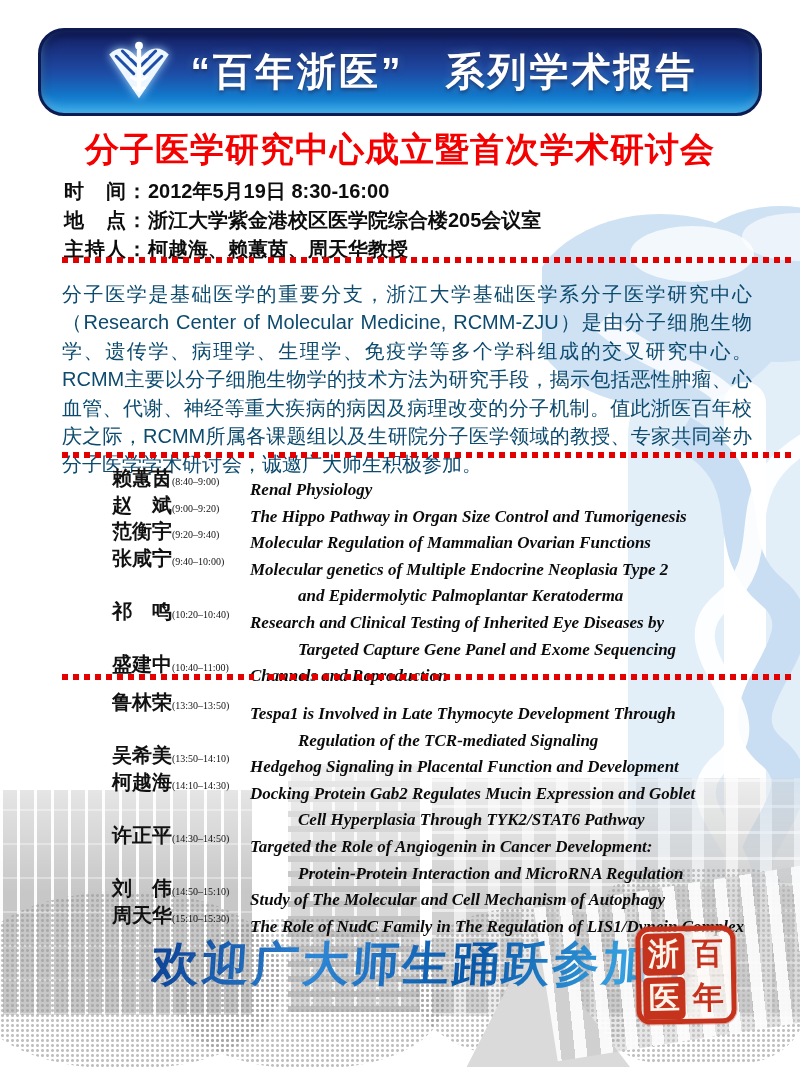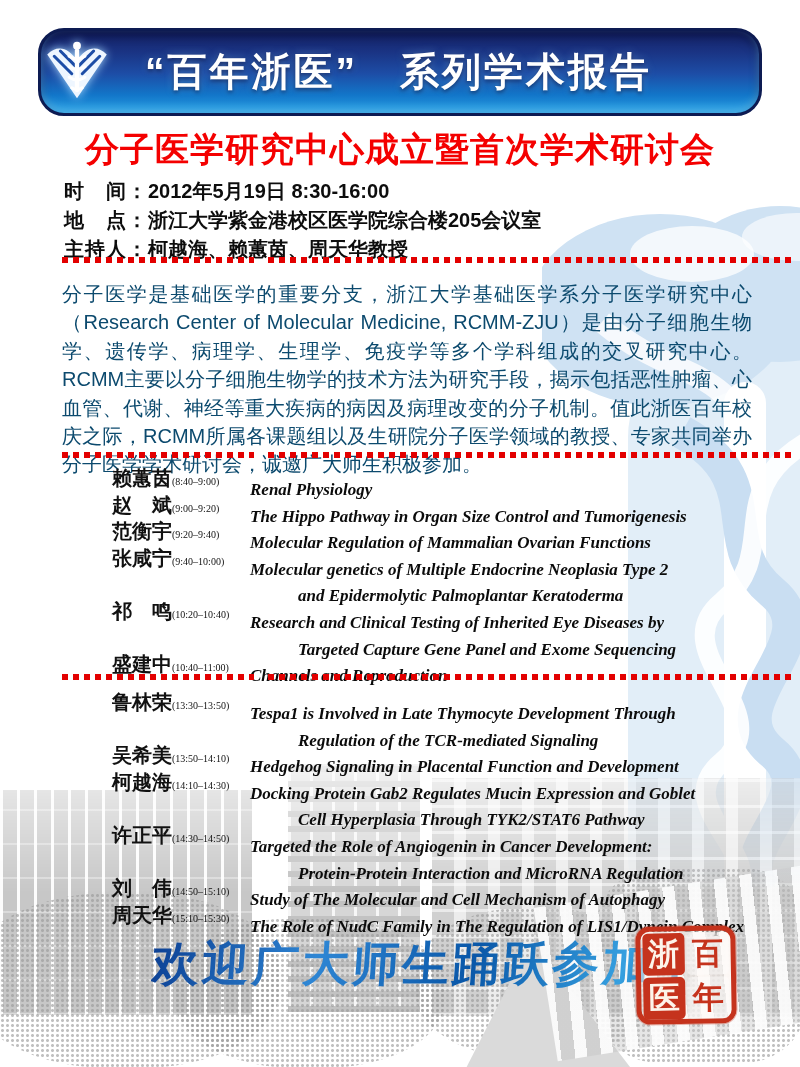--- a/index.html
+++ b/index.html
@@ -38,21 +38,21 @@
         background:repeating-linear-gradient(93deg,#fbfbfb 0 12px,rgba(195,195,195,.45) 12px 26px);
         transform:rotate(-9deg);}
 
   
   .content{position:absolute;inset:0;z-index:2;}
 
   
   .banner{position:absolute;left:38px;top:28px;width:724px;height:88px;border-radius:26px;
           background:linear-gradient(180deg,#131f63 0%,#1a3484 26%,#1d4da6 52%,#1276c9 78%,#2ba2e4 100%);
           border:3px solid #0d1b52;box-sizing:border-box;
-          display:flex;align-items:center;justify-content:flex-start;gap:32px;
+          display:flex;align-items:center;justify-content:center;gap:16px;
           box-shadow:inset 0 -4px 8px rgba(120,210,255,.45), inset 0 4px 10px rgba(0,0,30,.5);}
   .banner-logo{flex:0 0 auto;filter:drop-shadow(0 0 5px rgba(170,220,255,.95));}
   .banner-title{color:#ffffff;font-size:39px;font-weight:bold;letter-spacing:3px;
                 text-shadow:0 2px 4px rgba(0,0,40,.55), 0 0 8px rgba(160,220,255,.35);
                 white-space:nowrap;}
 
   
   .headline{position:absolute;left:0;top:127px;width:800px;text-align:center;
             color:#f40000;font-size:34px;font-weight:bold;letter-spacing:1px;}
 

